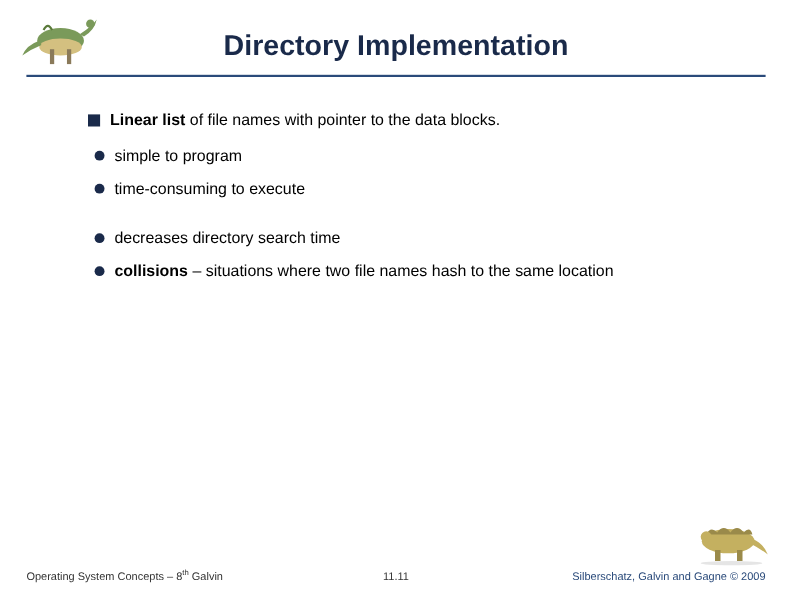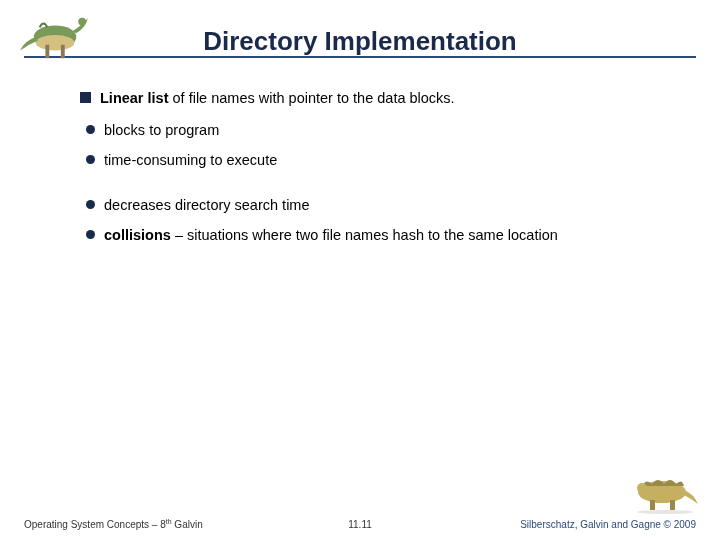--- a/index.html
+++ b/index.html
@@ -6,21 +6,21 @@
   body {
     width: 720px;
     height: 540px;
     font-family: Arial, Helvetica, sans-serif;
     background: #fff;
     position: relative;
     overflow: hidden;
   }
   .header {
     position: relative;
-    height: 58px;
+    height: 70px;
     border-bottom: 2px solid #2a4a7a;
     margin: 0 24px 0 24px;
   }
   .dino-top {
     position: absolute;
     left: -6px;
     top: 8px;
     width: 78px;
     height: 58px;
   }
@@ -117,21 +117,21 @@
 
 <div class="content">
 
   <div class="group">
     <div class="l1">
       <span class="sq"></span>
       <span class="bold">Linear list</span><span> of file names with pointer to the data blocks.</span>
     </div>
     <div class="l2">
       <span class="dot"></span>
-      <span>blocks to program</span>
+      <span>simple to program</span>
     </div>
     <div class="l2">
       <span class="dot"></span>
       <span>time-consuming to execute</span>
     </div>
   </div>
 
   <div class="group">
     <div class="l2">
       <span class="dot"></span>

